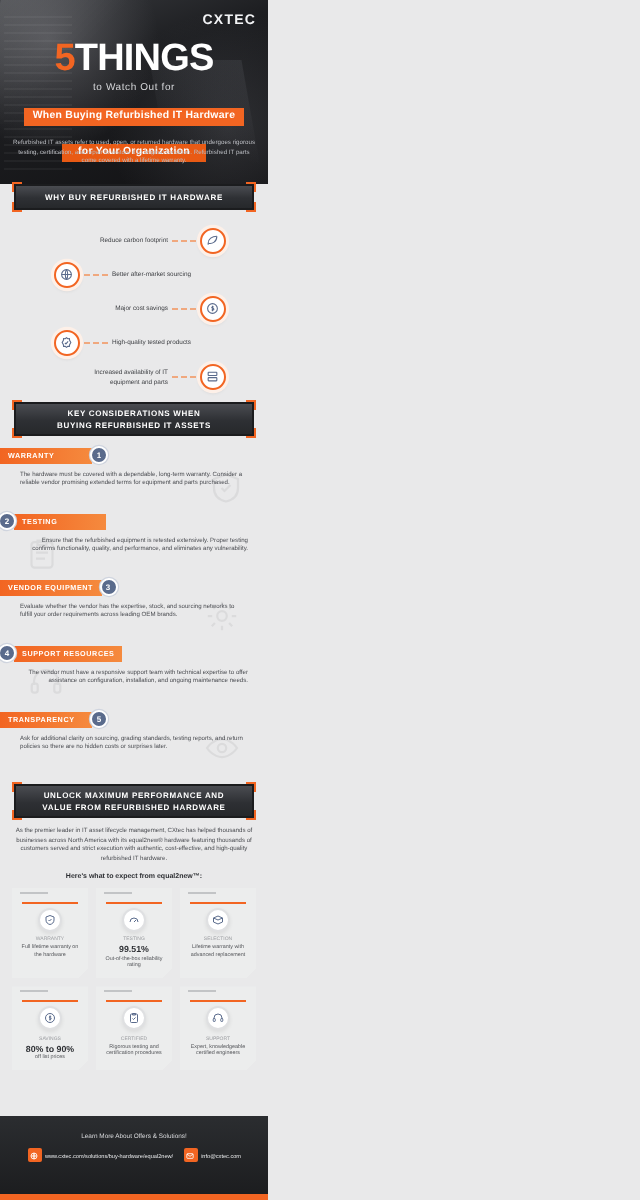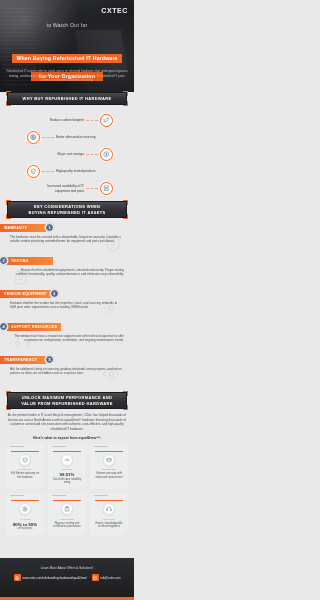--- a/index.html
+++ b/index.html
@@ -197,20 +197,23 @@
 
 <div class="page">
 
   <div class="hero">
     <div class="rack"></div>
     <div class="logo">
       <span>CXTEC</span>
     </div>
 
     <div class="title-wrap">
+      <div class="title">
+        <span class="five">5</span><span>THINGS</span>
+      </div>
       <div class="subtitle">to Watch Out for</div>
     </div>
 
     <div class="band-wrap">
       <div class="band">When Buying Refurbished IT Hardware</div>
       <div class="band b2">for Your Organization</div>
     </div>
 
     <div class="intro">Refurbished IT assets refer to used, open, or returned hardware that undergoes rigorous testing, certification, and repair to restore it to original condition. Refurbished IT parts come covered with a lifetime warranty.</div>
   </div>

